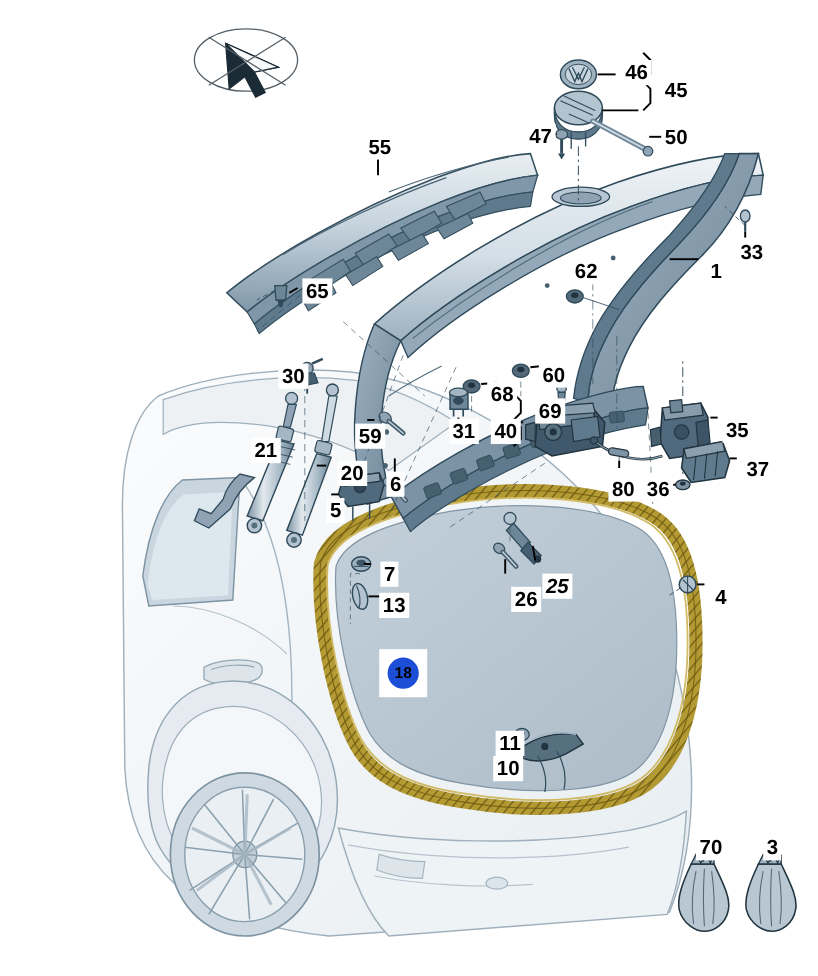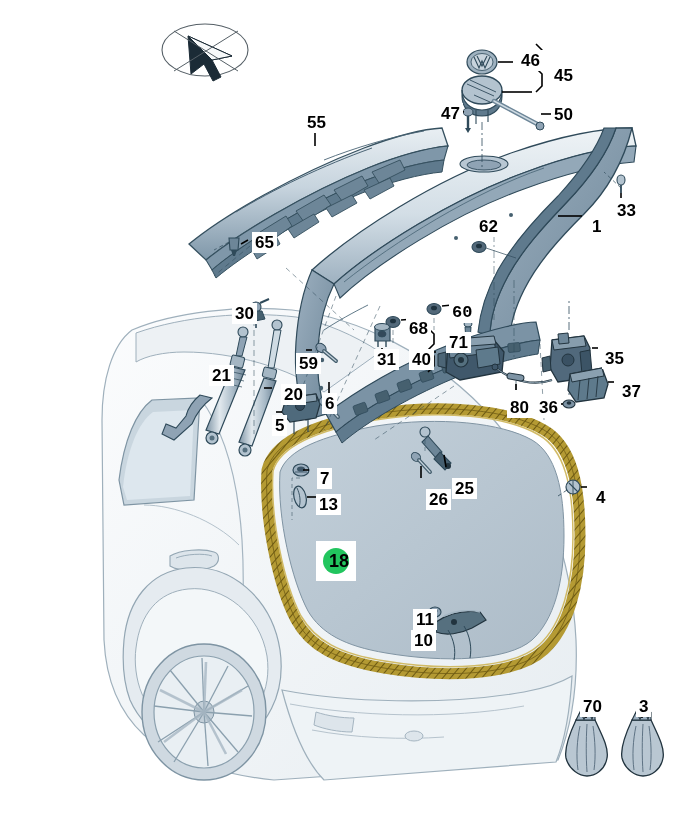--- a/index.html
+++ b/index.html
@@ -8,22 +8,22 @@
        font-family:"Liberation Sans",sans-serif;}
   #stage{position:absolute;left:0;top:0;width:682px;height:712px;margin-left:24px;}
   #stage svg{position:absolute;left:0;top:0;}
 
   
   .lbl{position:absolute;background:#ffffff;color:#000000;
        font-family:"Liberation Sans",sans-serif;font-weight:bold;
        font-size:17px;line-height:19px;text-align:center;
        padding:1px 3px;white-space:nowrap;}
   .badge{position:absolute;width:26px;height:26px;border-radius:50%;
-         background:#22c55e;color:#000;font-weight:bold;font-size:18px;
-         line-height:26px;text-align:right;
+         background:#1d4ed8;color:#000;font-weight:bold;font-size:13px;
+         line-height:26px;text-align:center;
          font-family:"Liberation Sans",sans-serif;}
   .badgebox{position:absolute;background:#ffffff;width:40px;height:40px;}
 </style>
 </head>
 <body>
 
 <div id="stage">
 
 <svg width="682" height="813" viewBox="0 0 682 813">
   <defs>
@@ -527,38 +527,38 @@
 <div id="callout-layer">
       <div class="lbl" style="left: 494px; top: 50px;">46</div>
       <div class="lbl" style="left: 527px; top: 65px;">45</div>
       <div class="lbl" style="left: 414px; top: 103px;">47</div>
       <div class="lbl" style="left: 527px; top: 104px;">50</div>
       <div class="lbl" style="left: 280px; top: 112px;">55</div>
       <div class="lbl" style="left: 590px; top: 200px;">33</div>
       <div class="lbl" style="left: 565px; top: 216px;">1</div>
       <div class="lbl" style="left: 228px; top: 232px;">65</div>
       <div class="lbl" style="left: 452px; top: 216px;">62</div>
-      <div class="lbl" style="left: 425px; top: 302px; font-family: Liberation Mono, monospace;">60</div>
+      <div class="lbl" style="left: 425px; top: 302px;">60</div>
       <div class="lbl" style="left: 382px; top: 318px;">68</div>
       <div class="lbl" style="left: 350px; top: 349px;">31</div>
-      <div class="lbl" style="left: 422px; top: 332px;">71</div>
+      <div class="lbl" style="left: 422px; top: 332px;">69</div>
       <div class="lbl" style="left: 385px; top: 349px;">40</div>
       <div class="lbl" style="left: 578px; top: 348px;">35</div>
       <div class="lbl" style="left: 595px; top: 381px;">37</div>
       <div class="lbl" style="left: 483px; top: 397px;">80</div>
       <div class="lbl" style="left: 512px; top: 397px;">36</div>
       <div class="lbl" style="left: 208px; top: 303px;">30</div>
       <div class="lbl" style="left: 272px; top: 353px;">59</div>
       <div class="lbl" style="left: 185px; top: 365px;">21</div>
       <div class="lbl" style="left: 257px; top: 384px;">20</div>
       <div class="lbl" style="left: 298px; top: 393px;">6</div>
       <div class="lbl" style="left: 248px; top: 415px;">5</div>
       <div class="lbl" style="left: 293px; top: 468px;">7</div>
       <div class="lbl" style="left: 292px; top: 494px;">13</div>
-      <div class="lbl" style="left: 428px; top: 478px;">25</div>
+      <div class="lbl" style="left: 428px; top: 478px; font-style: italic;">25</div>
       <div class="lbl" style="left: 402px; top: 489px;">26</div>
       <div class="lbl" style="left: 569px; top: 487px;">4</div>
       <div class="badgebox" style="left: 292px; top: 541px;"></div>
       <div class="badge" style="left: 299px; top: 548px;">18</div>
       <div class="lbl" style="left: 389px; top: 609px;">11</div>
       <div class="lbl" style="left: 387px; top: 630px;">10</div>
       <div class="lbl" style="left: 556px; top: 696px;">70</div>
       <div class="lbl" style="left: 612px; top: 696px;">3</div>
     </div>
 

